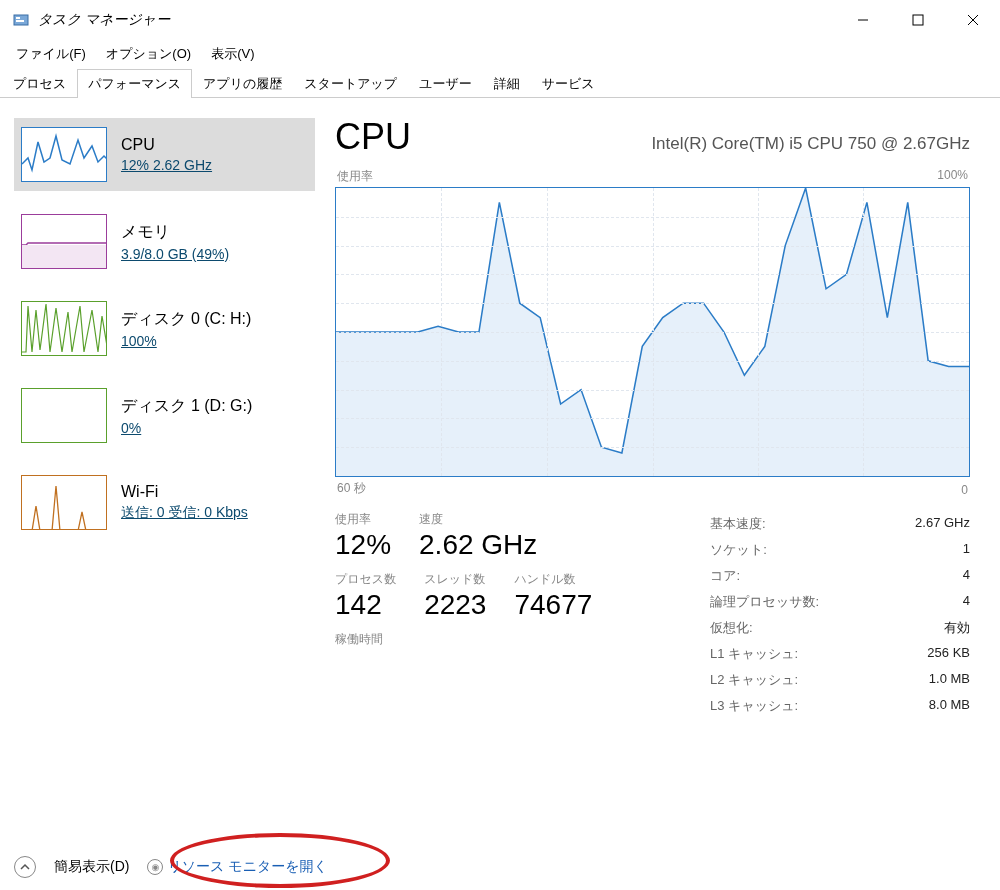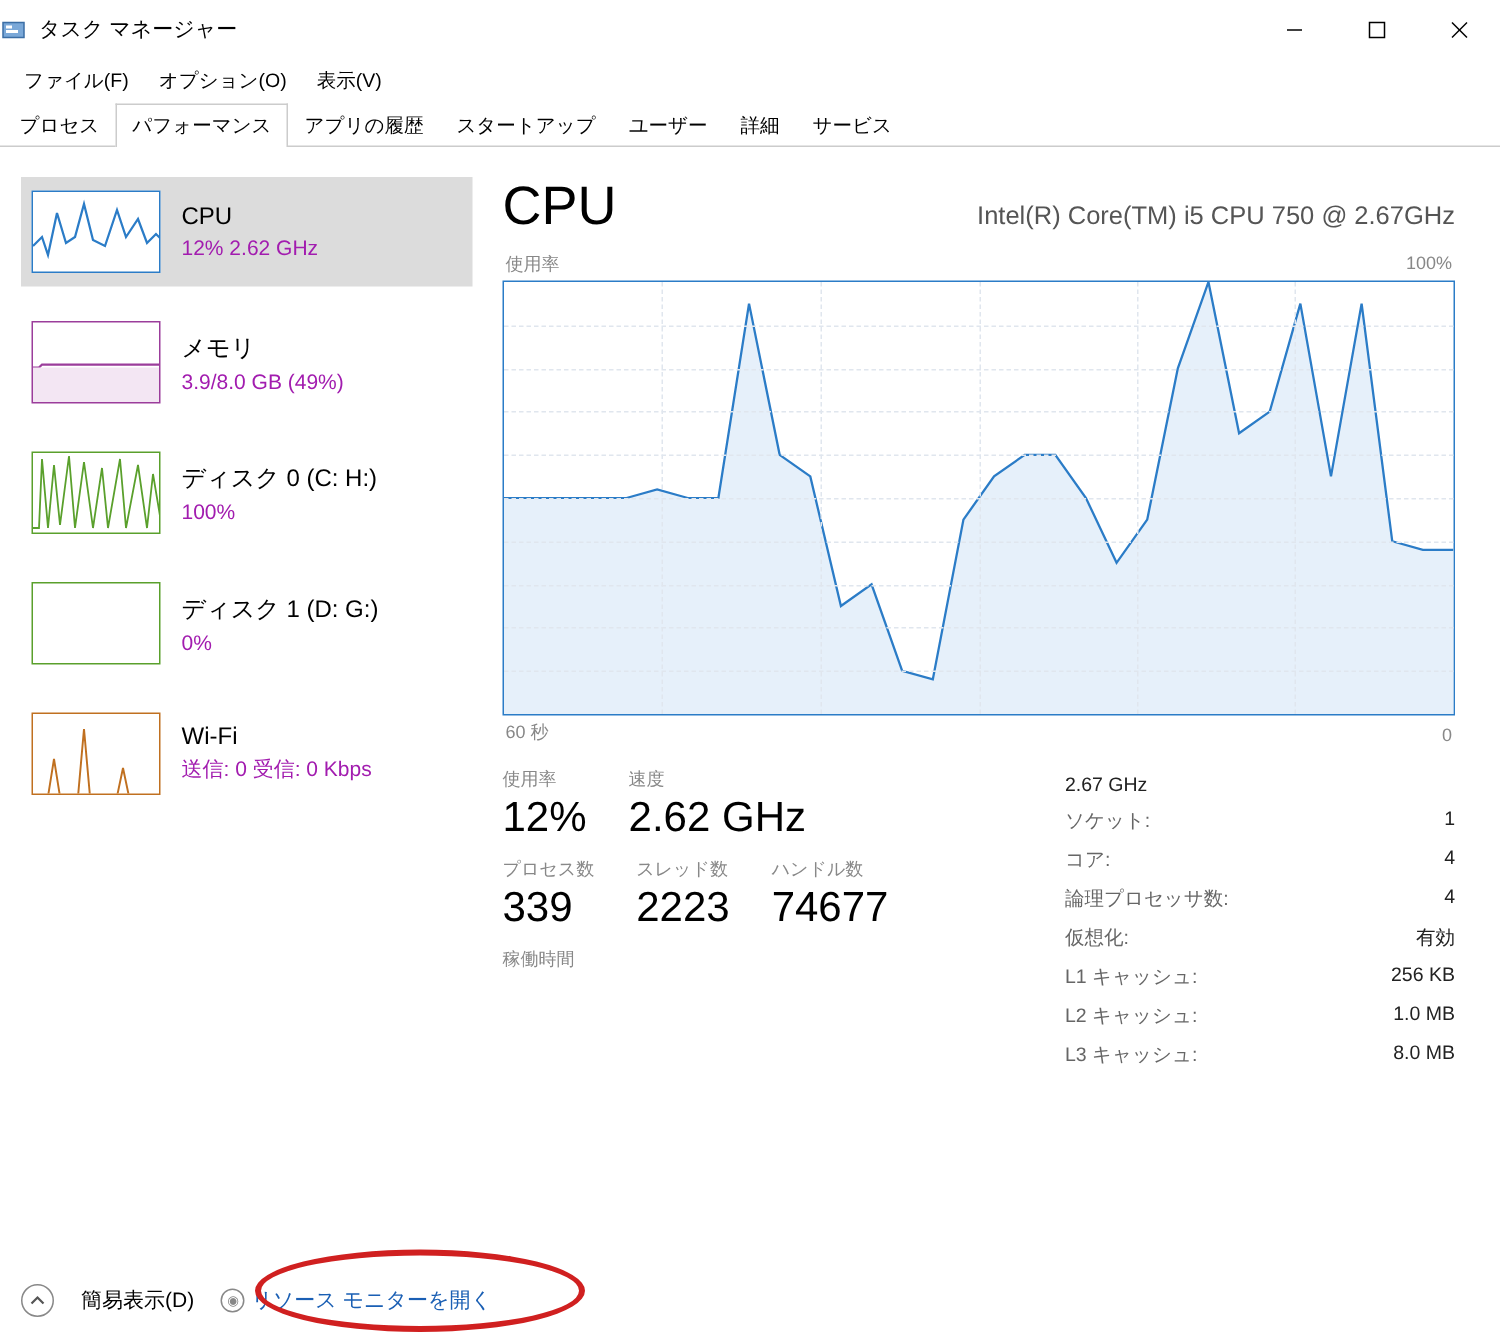--- a/index.html
+++ b/index.html
@@ -9,20 +9,22 @@
   background: #fff;
   width: 1000px;
   height: 890px;
   overflow: hidden;
   color: #000;
 }
 .titlebar {
   height: 40px;
   display: flex;
   align-items: center;
+  padding-left: 12px;
+  font-style: italic;
 }
 .titlebar-icon {
   width: 18px; height: 18px;
   margin-right: 8px;
   display: inline-flex;
   align-items: center; justify-content: center;
 }
 .titlebar-title { font-size: 14px; flex: 1; }
 .win-controls { display: flex; }
 .win-btn {
@@ -73,21 +75,21 @@
 .side-item.active { background: #dcdcdc; }
 .side-thumb {
   width: 86px; height: 55px;
   border: 1px solid #888;
   margin-right: 14px;
   position: relative;
   overflow: hidden;
   background: #fff;
 }
 .side-text .side-title { font-size: 16px; margin-bottom: 3px; }
-.side-text .side-sub { font-size: 14px; color: #a21caf; }
+.side-text .side-sub { font-size: 14px; color: #0c4a6e; text-decoration: underline; }
 .main {
   flex: 1;
   padding: 18px 30px 0 10px;
 }
 .main-header {
   display: flex;
   align-items: baseline;
   justify-content: space-between;
   margin-bottom: 10px;
 }
@@ -303,37 +305,38 @@
             <div class="big-val">12%</div>
           </div>
           <div class="stat-block">
             <div class="stat-label">速度</div>
             <div class="big-val">2.62 GHz</div>
           </div>
         </div>
         <div class="stat-row">
           <div class="stat-block">
             <div class="stat-label">プロセス数</div>
-            <div class="big-val">339</div>
+            <div class="big-val">142</div>
           </div>
           <div class="stat-block">
             <div class="stat-label">スレッド数</div>
             <div class="big-val">2223</div>
           </div>
           <div class="stat-block">
             <div class="stat-label">ハンドル数</div>
             <div class="big-val">74677</div>
           </div>
         </div>
         <div class="stat-block">
           <div class="stat-label">稼働時間</div>
         </div>
       </div>
       <div class="specs" id="specs">
           <div class="spec-row">
+            <div class="spec-label">基本速度:</div>
             <div class="spec-val">2.67 GHz</div>
           </div>
           <div class="spec-row">
             <div class="spec-label">ソケット:</div>
             <div class="spec-val">1</div>
           </div>
           <div class="spec-row">
             <div class="spec-label">コア:</div>
             <div class="spec-val">4</div>
           </div>

